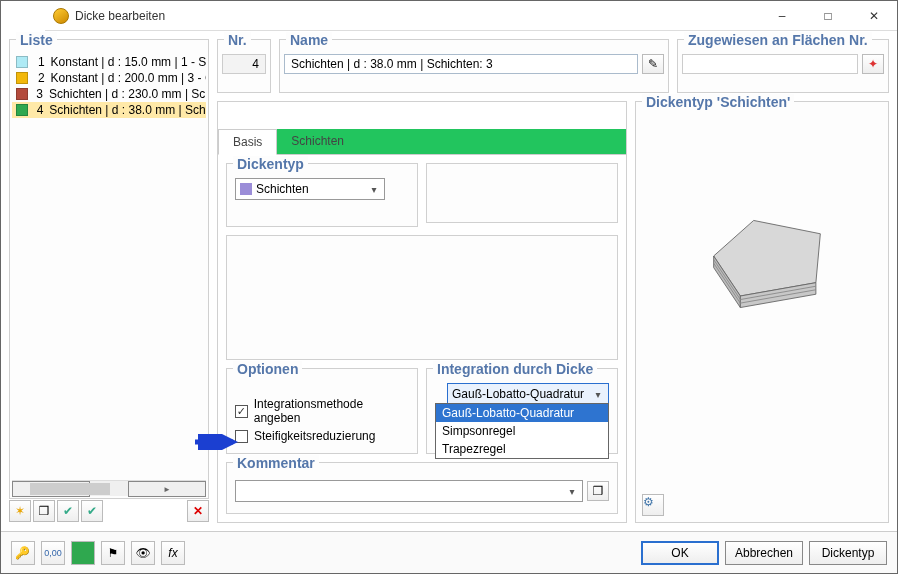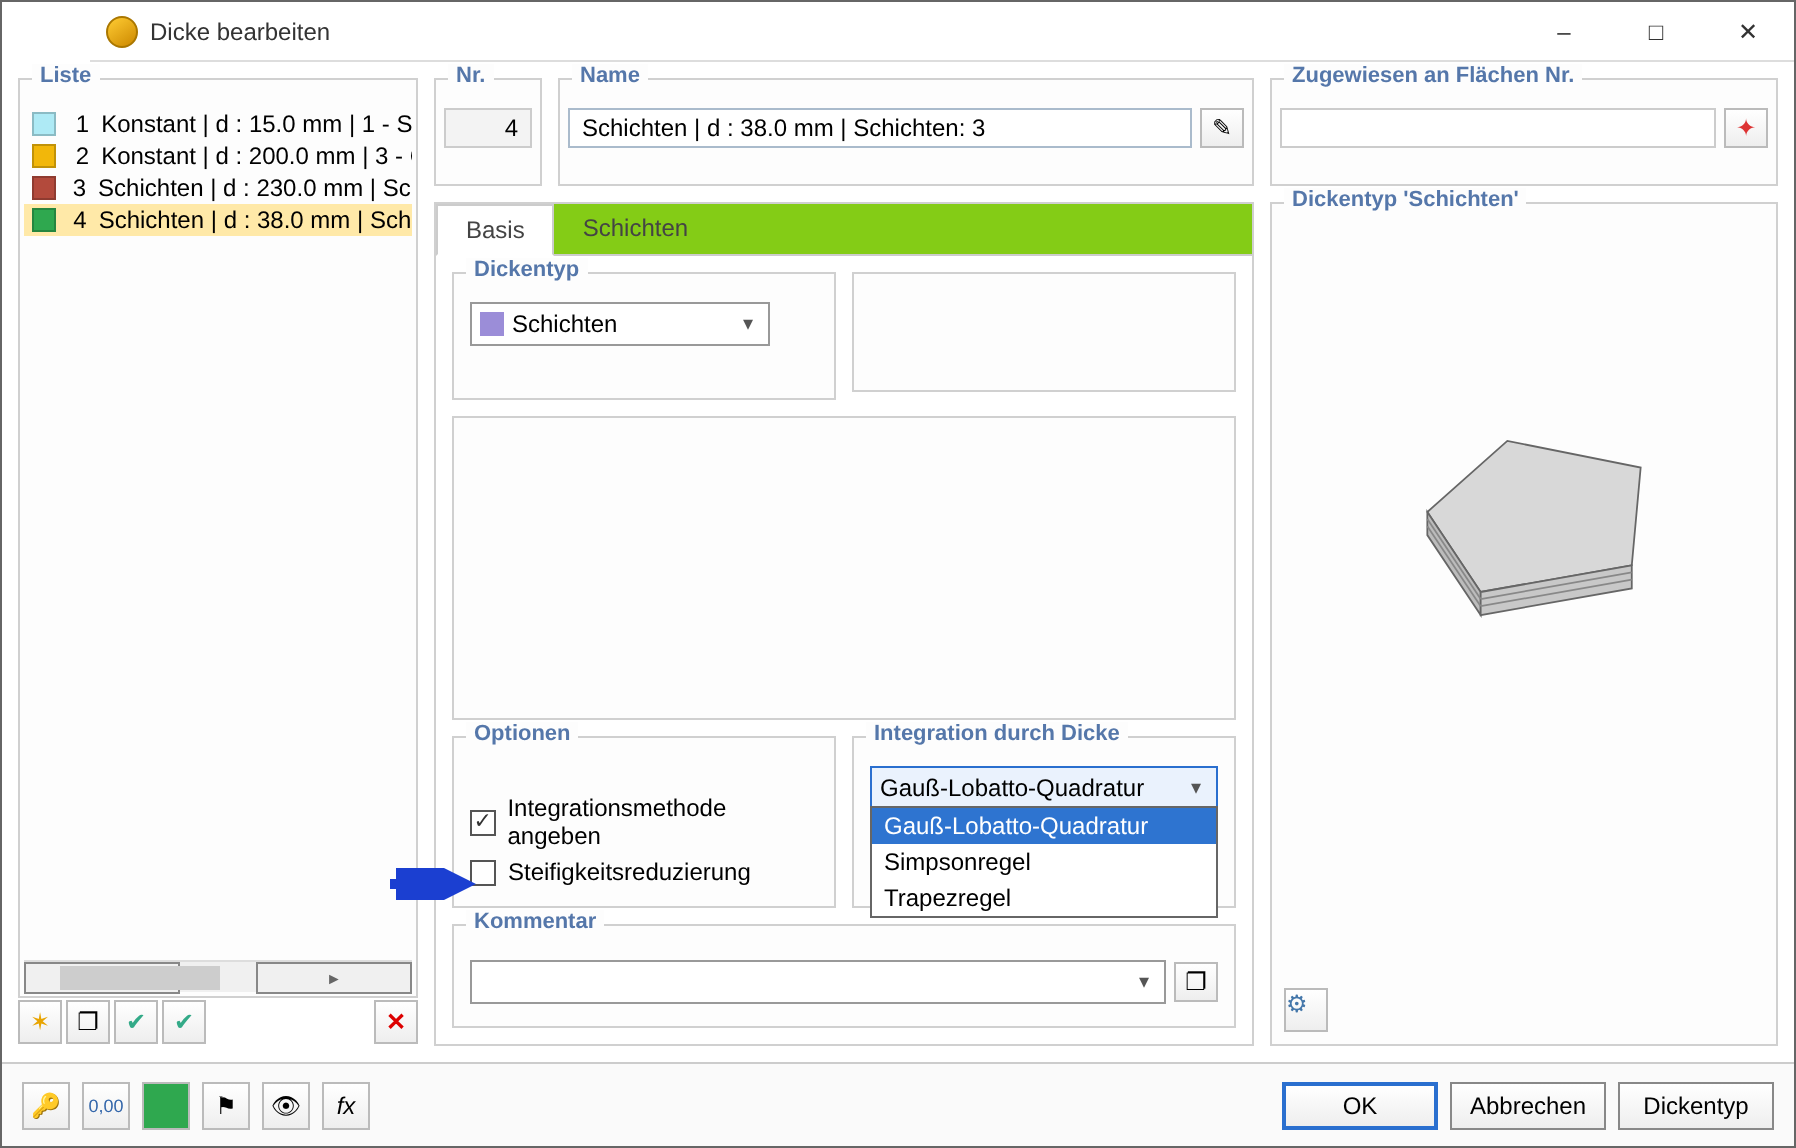--- a/index.html
+++ b/index.html
@@ -6,21 +6,21 @@
   body { background: #fff; width: 898px; height: 574px; overflow: hidden; border: 1px solid #666; position: relative; }
   
   .titlebar { height: 30px; display: flex; align-items: center; padding: 0 0 0 8px; background: #fff; border-bottom: 1px solid #ddd; margin-left: 44px; }
   .titlebar .app-icon { width: 16px; height: 16px; margin-right: 6px; border-radius: 50%; background: linear-gradient(145deg,#ffcc33,#cc8800); border:1px solid #aa7700; display:inline-block; }
   .titlebar .title { flex: 1; color: #333; }
   .winbtn { width: 46px; height: 30px; display:flex; align-items:center; justify-content:center; color:#333; }
 
   .content { position: absolute; top: 30px; left: 0; right: 0; bottom: 42px; padding: 8px; display: flex; gap: 8px; }
   
   .panel { border: 1px solid #d0d0d0; background: #fdfdfd; position: relative; }
-  .panel-title { position: absolute; top: -8px; left: 6px; background: #fdfdfd; padding: 0 4px; color: #5577aa; font-weight: 600; font-size: 11px; }
+  .panel-title { position: absolute; top: -8px; left: 6px; background: #fdfdfd; padding: 0 4px; color: #5577aa; font-weight: 600; font-size: 14px; }
   
   .left-col { width: 200px; display: flex; flex-direction: column; gap: 0; }
   .liste-panel { flex: 1; padding: 14px 2px 2px 2px; display:flex; flex-direction:column; }
   .list { flex:1; overflow:hidden; }
   .list-row { display: flex; align-items: center; padding: 1px 0 1px 4px; white-space: nowrap; overflow: hidden; }
   .list-row.selected { background: #ffe9a8; }
   .swatch { width: 12px; height: 12px; margin-right: 6px; flex-shrink:0; border:1px solid rgba(0,0,0,.2);}
   .list-num { width: 12px; text-align: right; margin-right: 6px; }
   .list-text { overflow:hidden; text-overflow:clip; }
   .hscroll { height: 16px; background:#f0f0f0; border-top:1px solid #ddd; position:relative; margin-top:4px;}
@@ -32,35 +32,35 @@
   .left-toolbar .spacer { flex:1; }
   .left-toolbar .del { color:#d00; font-weight:bold; font-size:16px; }
 
   .right-area { flex: 1; display: flex; flex-direction: column; gap: 8px; }
   .top-row { display: flex; gap: 8px; height: 54px; }
   .nr-panel { width: 54px; padding: 14px 4px 4px 4px; }
   .nr-input { width: 100%; height: 20px; background: #f3f3f3; border: 1px solid #ccc; text-align: right; padding: 0 6px; }
   .name-panel { flex: 1; padding: 14px 4px 4px 4px; display:flex; gap:4px; align-items:flex-start; }
   .name-input { flex:1; height: 20px; border:1px solid #abc; padding: 0 6px; background:#fff; }
   .icon-btn { width:22px; height:20px; border:1px solid #bbb; background:linear-gradient(#fff,#eee); display:flex;align-items:center;justify-content:center; }
-  .assign-panel { width: 254px; padding: 14px 4px 4px 4px; display:flex; gap:4px; }
+  .assign-panel { width: 212px; padding: 14px 4px 4px 4px; display:flex; gap:4px; }
   .assign-input { flex:1; height:20px; border:1px solid #ccc; background:#fff; }
 
   .mid-row { flex: 1; display: flex; gap: 8px; }
   .mid-left { flex: 1; display: flex; flex-direction: column; border:1px solid #d0d0d0; }
-  .tabs { height: 26px; display:flex; border-bottom: 1px solid #ccc; background:#84cc16; }
+  .tabs { height: 26px; display:flex; border-bottom: 1px solid #ccc; background:#22c55e;margin-top:27px; }
   .tab { padding: 5px 14px 0 14px; height:26px; color:#444; border-right:1px solid transparent; }
   .tab.active { background:#fff; border:1px solid #ccc; border-bottom:1px solid #fff; margin-bottom:-1px; }
   .tab-body { flex:1; padding:8px; display:grid; grid-template-columns: 1fr 1fr; grid-template-rows: auto 1fr auto auto; gap:8px; }
   
   .dickentyp-panel { grid-column:1; grid-row:1; height:64px; padding:14px 8px 6px 8px; }
   .blank-panel { grid-column:2; grid-row:1; height:60px; }
   .big-blank { grid-column:1 / span 2; grid-row:2; }
   .optionen-panel { grid-column:1; grid-row:3; padding:14px 8px 10px 8px; height:86px; position:relative; }
-  .integration-panel { grid-column:2; grid-row:3; padding:14px 8px 10px 8px; height:86px; position:relative; }
+  .integration-panel { grid-column:2; grid-row:3; padding:14px 8px 10px 20px; height:86px; position:relative; }
   .kommentar-panel { grid-column:1 / span 2; grid-row:4; padding:14px 8px 8px 8px; height:52px; display:flex; gap:4px; align-items:center; }
   
   .dropdown { height:22px; border:1px solid #999; background:#fff; display:flex; align-items:center; padding:0 2px 0 4px; gap:4px; width: 150px;}
   .dropdown .dd-icon { width:12px;height:12px; background:#9b8dd8; }
   .dropdown .dd-text { flex:1; }
   .dropdown .dd-arrow { width:16px;color:#555; text-align:center; font-size:10px;}
   .dropdown.hl { border-color:#2a6fcf; background:#eaf2fd; }
   
   .checkbox-row { display:flex; align-items:center; gap:6px; margin:4px 0; }
   .checkbox { width:13px;height:13px; border:1px solid #555; background:#fff; display:flex;align-items:center;justify-content:center; }

